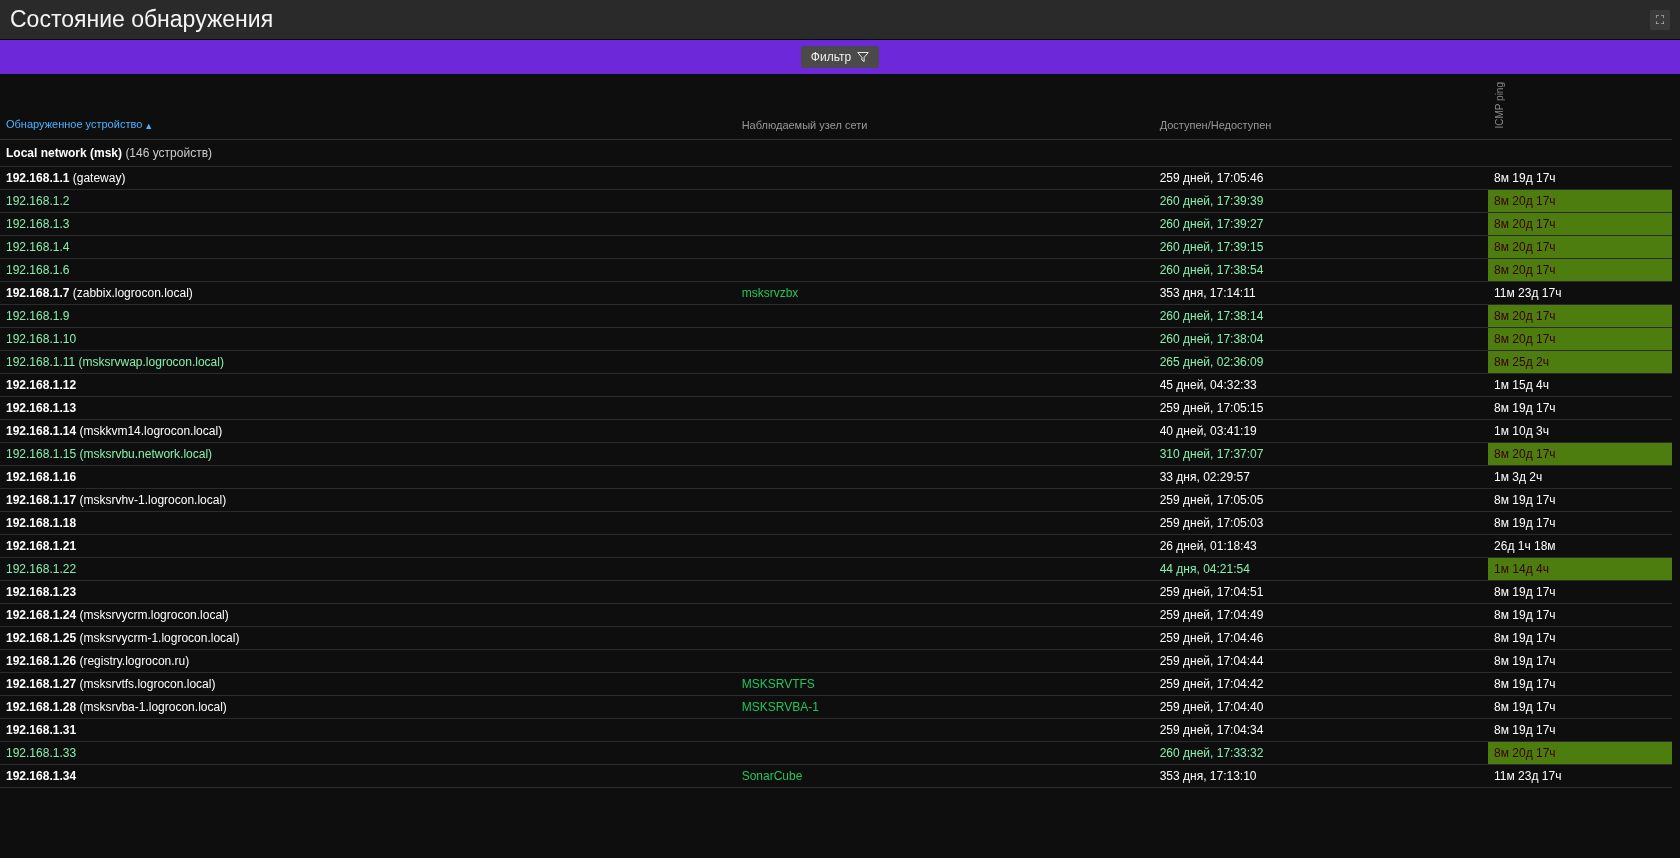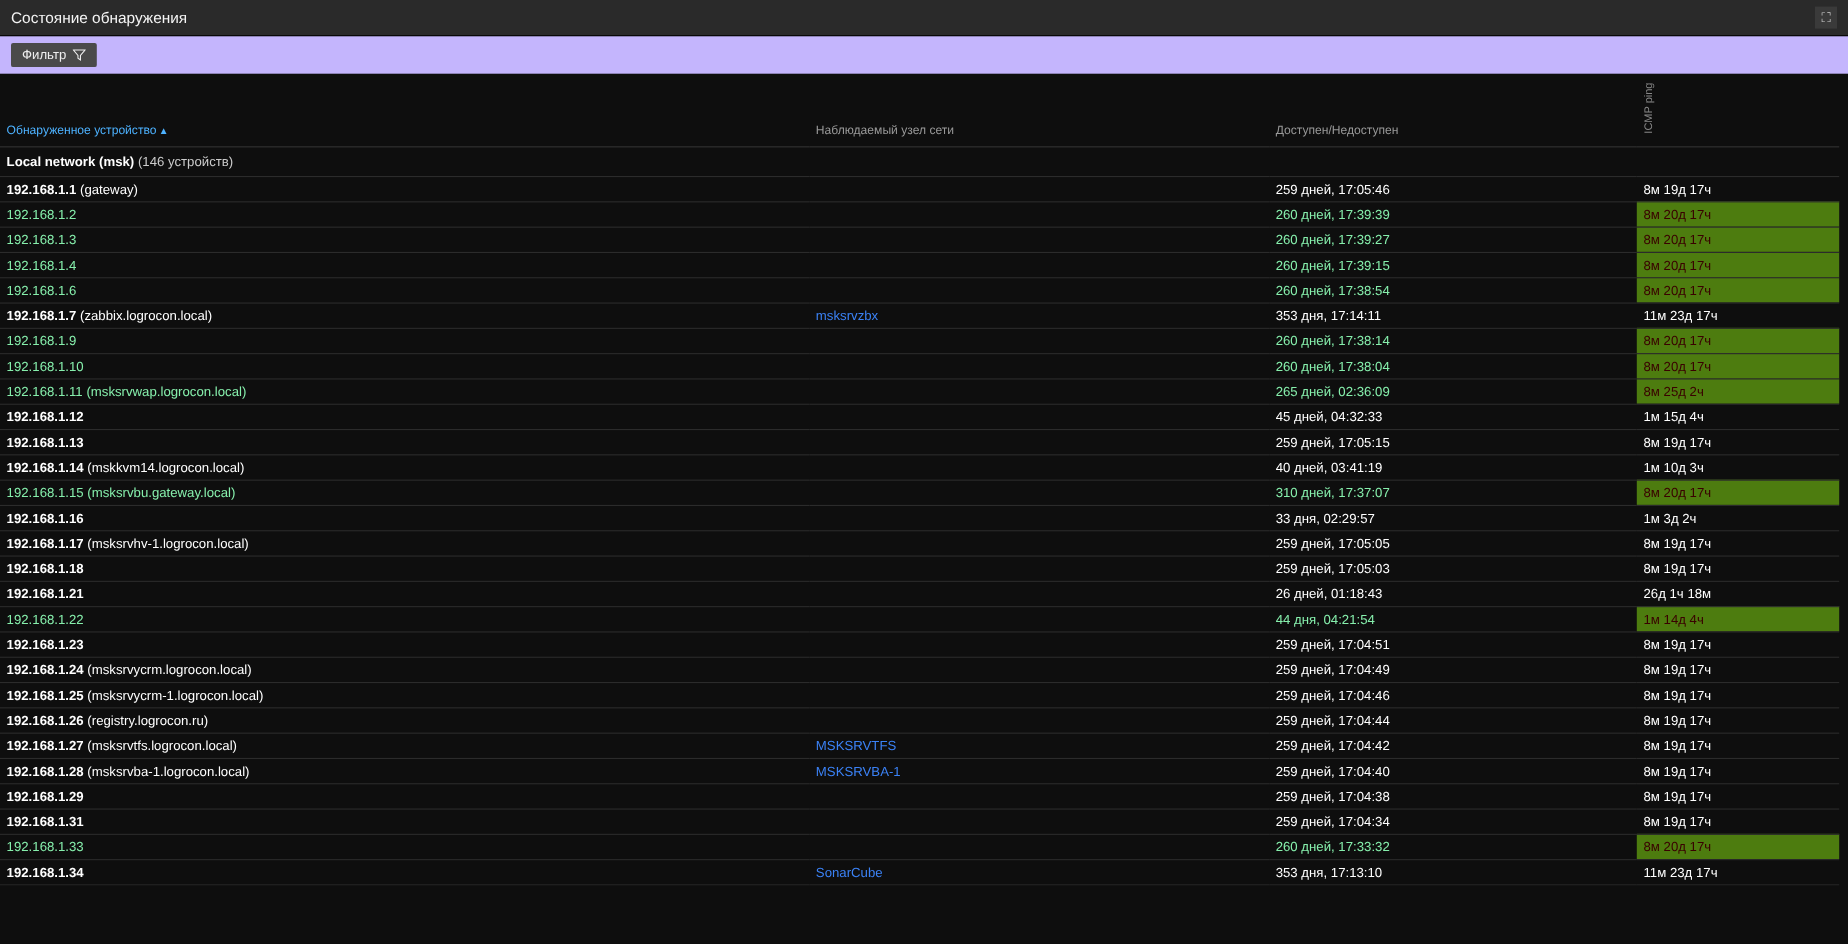--- a/index.html
+++ b/index.html
@@ -12,36 +12,36 @@
   }
   .header {
     background: #2a2a2a;
     padding: 6px 10px;
     display: flex;
     justify-content: space-between;
     align-items: center;
     border-bottom: 1px solid #000;
   }
   .header h1 {
-    font-size: 14px;
+    font-size: 23px;
     font-weight: normal;
     color: #f5f5f5;
   }
   .fullscreen-btn {
     width: 20px; height: 20px;
     background: #3a3a3a;
     display: flex; align-items: center; justify-content: center;
     cursor: pointer;
     color: #ccc;
   }
   .filter-bar {
     display: flex;
-    justify-content: flex-start;
+    justify-content: center;
     padding: 6px 10px;
-    background: #c4b5fd;
+    background: #6d28d9;
   }
   .filter-btn {
     background: #4a4a4a;
     color: #eee;
     border: none;
     padding: 4px 10px;
     display: flex; align-items: center; gap: 6px;
     cursor: pointer;
     font-size: 12px;
     border-radius: 2px;
@@ -98,21 +98,21 @@
     height: 22px;
     vertical-align: middle;
   }
   tbody tr.row.up td { color: #fff; }
   tbody tr.row.up td:first-child { font-weight: bold; }
   tbody tr.row.down td { color: #86efac; }
   tbody tr.row td.icmp.red {
     background: #4d7c0f;
     color: #3a0000;
   }
-  tbody tr.row td.node { color:#3b82f6; }
+  tbody tr.row td.node { color:#22c55e; }
   tbody tr.row.down td.node { color:#8a8a8a; }
   .host-extra { font-weight: normal; }
 </style>
 </head>
 <body>
 
 <div class="header">
   <h1>Состояние обнаружения</h1>
   <div class="fullscreen-btn">
     <span>⛶</span>
@@ -218,21 +218,21 @@
         <td>259 дней, 17:05:15</td>
         <td class="icmp">8м 19д 17ч</td>
       </tr>
       <tr class="row up">
         <td><span>192.168.1.14</span> <span class="host-extra">(mskkvm14.logrocon.local)</span></td>
         <td class="node"></td>
         <td>40 дней, 03:41:19</td>
         <td class="icmp">1м 10д 3ч</td>
       </tr>
       <tr class="row down">
-        <td><span>192.168.1.15</span> <span class="host-extra">(msksrvbu.gateway.local)</span></td>
+        <td><span>192.168.1.15</span> <span class="host-extra">(msksrvbu.network.local)</span></td>
         <td class="node"></td>
         <td>310 дней, 17:37:07</td>
         <td class="icmp red">8м 20д 17ч</td>
       </tr>
       <tr class="row up">
         <td><span>192.168.1.16</span></td>
         <td class="node"></td>
         <td>33 дня, 02:29:57</td>
         <td class="icmp">1м 3д 2ч</td>
       </tr>
@@ -287,26 +287,20 @@
       <tr class="row up">
         <td><span>192.168.1.27</span> <span class="host-extra">(msksrvtfs.logrocon.local)</span></td>
         <td class="node">MSKSRVTFS</td>
         <td>259 дней, 17:04:42</td>
         <td class="icmp">8м 19д 17ч</td>
       </tr>
       <tr class="row up">
         <td><span>192.168.1.28</span> <span class="host-extra">(msksrvba-1.logrocon.local)</span></td>
         <td class="node">MSKSRVBA-1</td>
         <td>259 дней, 17:04:40</td>
-        <td class="icmp">8м 19д 17ч</td>
-      </tr>
-      <tr class="row up">
-        <td><span>192.168.1.29</span></td>
-        <td class="node"></td>
-        <td>259 дней, 17:04:38</td>
         <td class="icmp">8м 19д 17ч</td>
       </tr>
       <tr class="row up">
         <td><span>192.168.1.31</span></td>
         <td class="node"></td>
         <td>259 дней, 17:04:34</td>
         <td class="icmp">8м 19д 17ч</td>
       </tr>
       <tr class="row down">
         <td><span>192.168.1.33</span></td>

